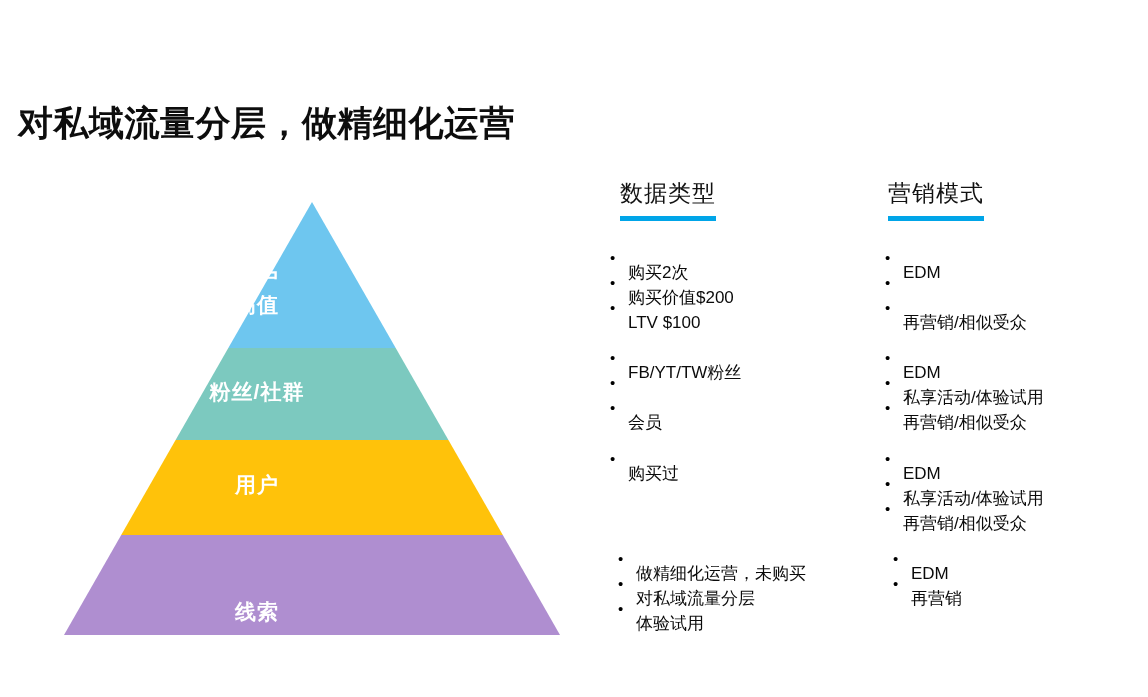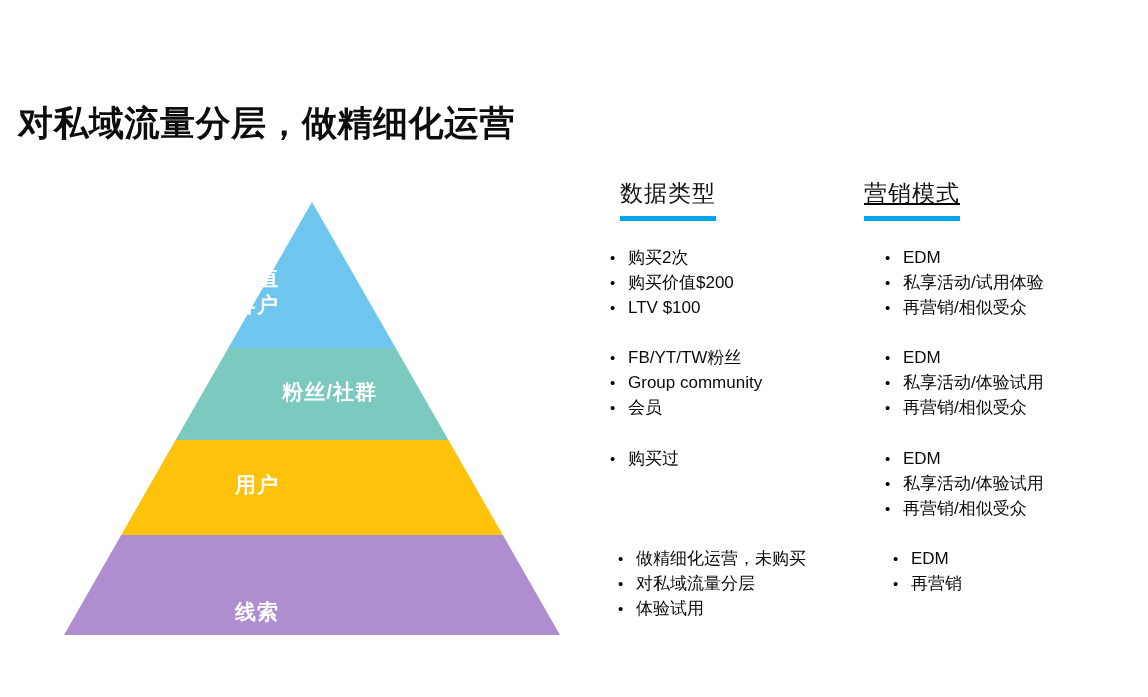--- a/index.html
+++ b/index.html
@@ -45,28 +45,28 @@
     font-size: 21px;
     font-weight: bold;
     text-align: center;
     line-height: 1.28;
     width: 240px;
     left: 137px;
     letter-spacing: 1px;
     pointer-events: none;
   }
   #tier-label-0 { top: 265px; }
-  #tier-label-1 { top: 379px; text-align: right; }
+  #tier-label-1 { top: 379px; }
   #tier-label-2 { top: 472px; font-family: Liberation Serif, serif; }
   #tier-label-3 { top: 599px; }
 
   
   .column { position: absolute; top: 182px; }
   #column-data  { left: 620px; }
-  #column-mktg  { left: 864px; text-decoration: underline; }
+  #column-mktg  { left: 888px; }
 
   .column-header {
     font-size: 23px;
     color: #111111;
     letter-spacing: 1px;
     white-space: nowrap;
     line-height: 1;
   }
   .column-rule {
     width: 96px;
@@ -87,20 +87,21 @@
     width: 18px;
     flex: 0 0 18px;
     font-size: 15px;
     line-height: 25px;
     color: #000000;
   }
   .bullet-text {
     font-size: 17px;
     line-height: 25px;
     color: #0a0a0a;
+    margin-top: 15px;
   }
 
   
   #group-d0 { left: 610px; top: 245px; }
   #group-d1 { left: 610px; top: 345px; }
   #group-d2 { left: 610px; top: 446px; }
   #group-d3 { left: 618px; top: 546px; }
 
   
   #group-m0 { left: 885px; top: 245px; }
@@ -120,22 +121,22 @@
 
     <polygon points="173.3,153 340.7,153 393.4,245 120.6,245" id="shape-1" fill="#7cc9bf"></polygon>
 
     <polygon points="120.6,245 393.4,245 447.8,340 66.2,340" id="shape-2" fill="#ffc20a"></polygon>
 
     <polygon points="66.2,340 447.8,340 505.0,440 9.0,440" id="shape-3" fill="#af8ed0"></polygon>
   </svg>
 </div>
 
 <div class="tier-label" id="tier-label-0">
+  <div>客户</div>
   <div>高值</div>
-  <div>客户</div>
 </div>
 <div class="tier-label" id="tier-label-1">粉丝/社群</div>
 <div class="tier-label" id="tier-label-2">用户</div>
 <div class="tier-label" id="tier-label-3">线索</div>
 
 <div class="column" id="column-data">
   <div class="column-header">数据类型</div>
   <div class="column-rule" style="background: rgb(0, 165, 232);"></div>
 </div>
 
@@ -158,21 +159,20 @@
       <span class="bullet-text">LTV $100</span>
     </div>
   </div>
 <div class="group" id="group-d1">
     <div class="bullet-row">
       <span class="bullet-dot">•</span>
       <span class="bullet-text">FB/YT/TW粉丝</span>
     </div>
     <div class="bullet-row">
       <span class="bullet-dot">•</span>
-      <span class="bullet-text">Group community</span>
     </div>
     <div class="bullet-row">
       <span class="bullet-dot">•</span>
       <span class="bullet-text">会员</span>
     </div>
   </div>
 <div class="group" id="group-d2">
     <div class="bullet-row">
       <span class="bullet-dot">•</span>
       <span class="bullet-text">购买过</span>
@@ -193,21 +193,20 @@
     </div>
   </div>
 
 <div class="group" id="group-m0">
     <div class="bullet-row">
       <span class="bullet-dot">•</span>
       <span class="bullet-text">EDM</span>
     </div>
     <div class="bullet-row">
       <span class="bullet-dot">•</span>
-      <span class="bullet-text">私享活动/试用体验</span>
     </div>
     <div class="bullet-row">
       <span class="bullet-dot">•</span>
       <span class="bullet-text">再营销/相似受众</span>
     </div>
   </div>
 <div class="group" id="group-m1">
     <div class="bullet-row">
       <span class="bullet-dot">•</span>
       <span class="bullet-text">EDM</span>

